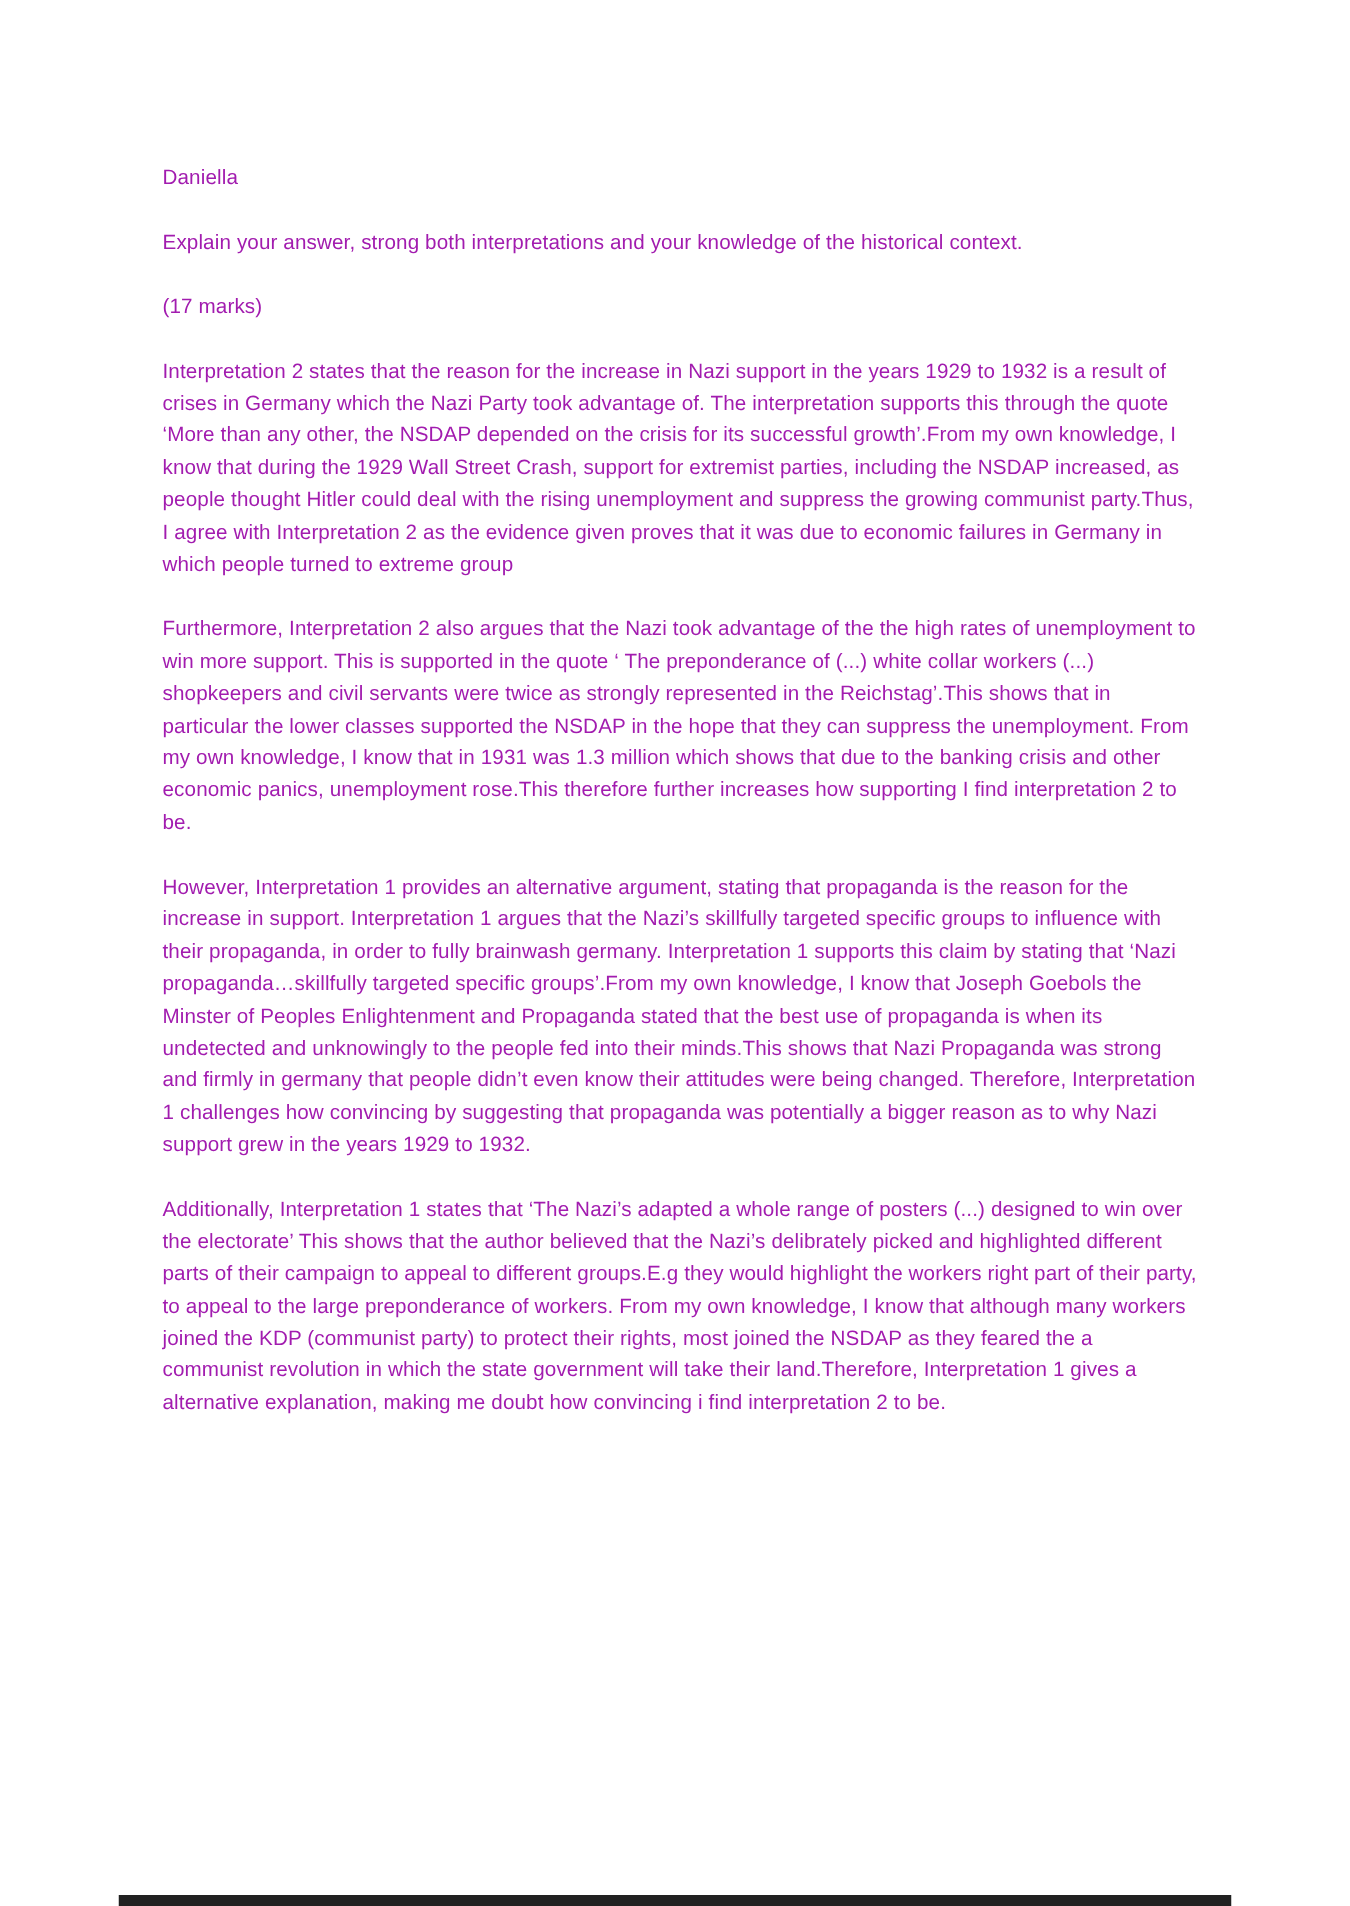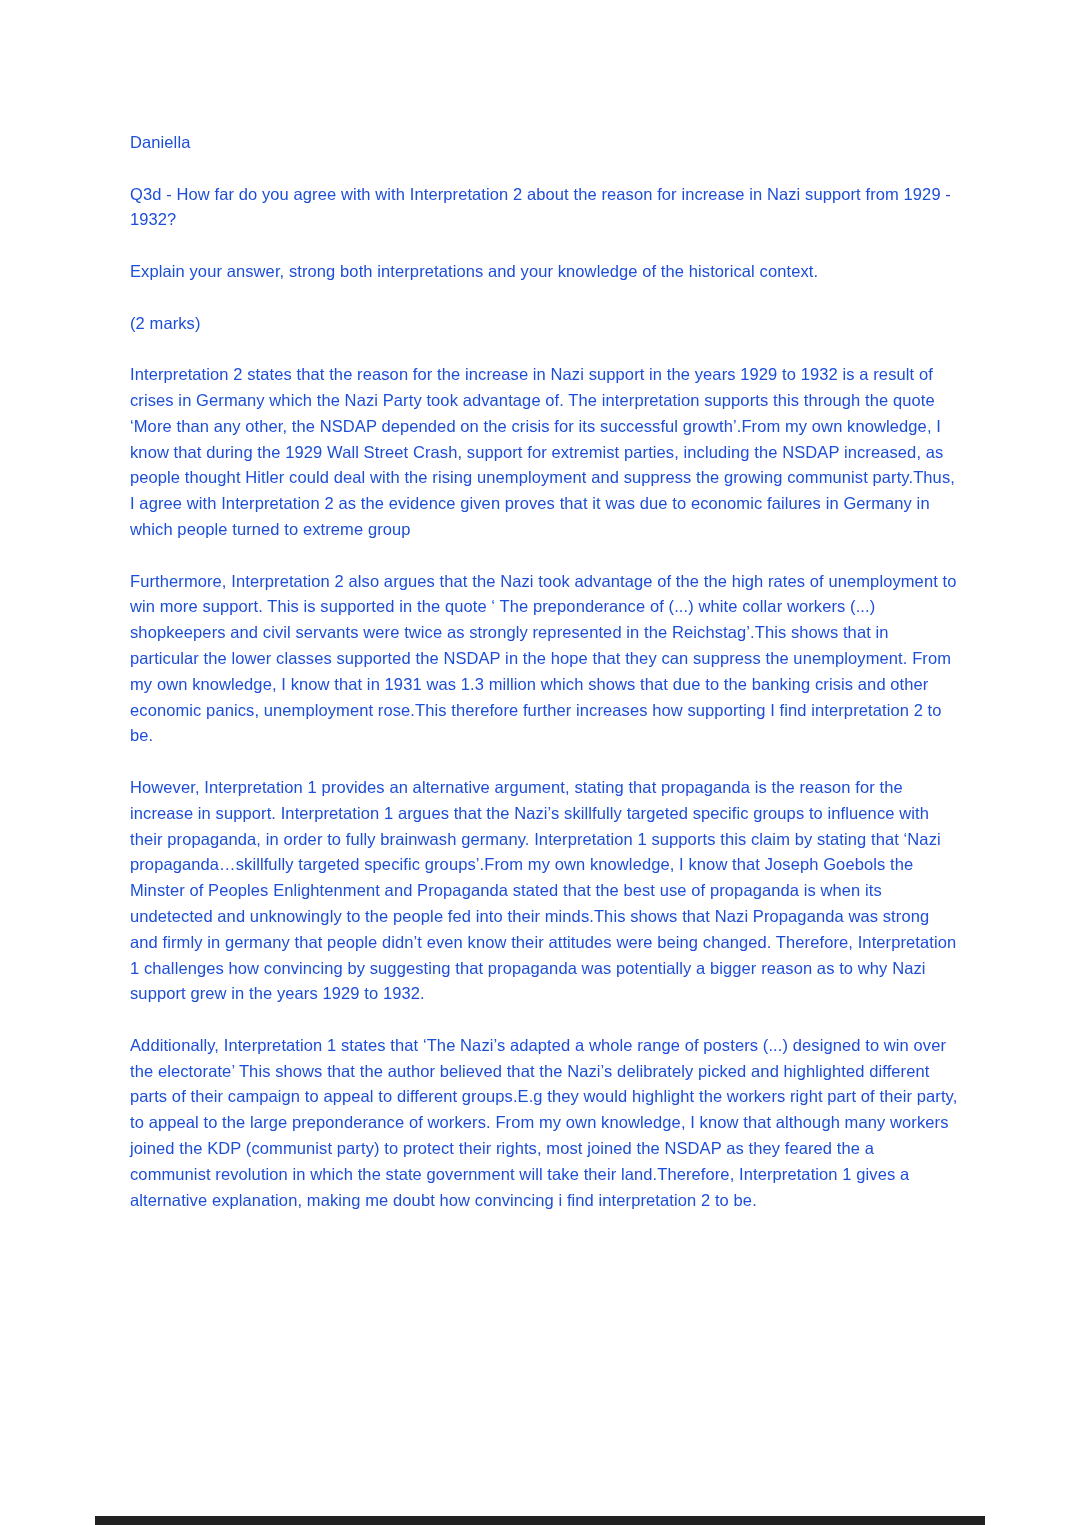--- a/index.html
+++ b/index.html
@@ -18,21 +18,21 @@
     position: absolute;
     top: 0;
     left: 0;
     width: 1080px;
     height: 1517px;
     background: #ffffff;
     box-sizing: border-box;
     padding: 130px 128px 0 130px;
   }
   .doc-text {
-    color: #1d4ed8;
+    color: #a21caf;
     font-size: 16.5px;
     line-height: 25.8px;
     letter-spacing: 0.1px;
     width: 828px;
   }
   .doc-text p {
     margin: 0 0 25.8px 0;
     padding: 0;
   }
   .page-gap {
@@ -43,23 +43,22 @@
     height: 9px;
     background: #212121;
   }
 </style>
 </head>
 <body>
 
 <div class="page">
   <div class="doc-text">
     <p>Daniella</p>
-    <p>Q3d - How far do you agree with with Interpretation 2 about the reason for increase in Nazi support from 1929 - 1932?</p>
     <p>Explain your answer, strong both interpretations and your knowledge of the historical context.</p>
-    <p>(2 marks)</p>
+    <p>(17 marks)</p>
     <p>Interpretation 2 states that the reason for the increase in Nazi support in the years 1929 to 1932 is a result of crises in Germany which the Nazi Party took advantage of. The interpretation supports this through the quote ‘More than any other, the NSDAP depended on the crisis for its successful growth’.From my own knowledge, I know that during the 1929 Wall Street Crash, support for extremist parties, including the NSDAP increased, as people thought Hitler could deal with the rising unemployment and suppress the growing communist party.Thus, I agree with Interpretation 2 as the evidence given proves that it was due to economic failures in Germany in which people turned to extreme group</p>
     <p>Furthermore, Interpretation 2 also argues that the Nazi took advantage of the the high rates of unemployment to win more support. This is supported in the quote ‘ The preponderance of (...) white collar workers (...) shopkeepers and civil servants were twice as strongly represented in the Reichstag’.This shows that in particular the lower classes supported the NSDAP in the hope that they can suppress the unemployment. From my own knowledge, I know that in 1931 was 1.3 million which shows that due to the banking crisis and other economic panics, unemployment rose.This therefore further increases how supporting I find interpretation 2 to be.</p>
     <p>However, Interpretation 1 provides an alternative argument, stating that propaganda is the reason for the increase in support. Interpretation 1 argues that the Nazi’s skillfully targeted specific groups to influence with their propaganda, in order to fully brainwash germany. Interpretation 1 supports this claim by stating that ‘Nazi propaganda…skillfully targeted specific groups’.From my own knowledge, I know that Joseph Goebols the Minster of Peoples Enlightenment and Propaganda stated that the best use of propaganda is when its undetected and unknowingly to the people fed into their minds.This shows that Nazi Propaganda was strong and firmly in germany that people didn’t even know their attitudes were being changed. Therefore, Interpretation 1 challenges how convincing by suggesting that propaganda was potentially a bigger reason as to why Nazi support grew in the years 1929 to 1932.</p>
     <p>Additionally, Interpretation 1 states that ‘The Nazi’s adapted a whole range of posters (...) designed to win over the electorate’ This shows that the author believed that the Nazi’s delibrately picked and highlighted different parts of their campaign to appeal to different groups.E.g they would highlight the workers right part of their party, to appeal to the large preponderance of workers. From my own knowledge, I know that although many workers joined the KDP (communist party) to protect their rights, most joined the NSDAP as they feared the a communist revolution in which the state government will take their land.Therefore, Interpretation 1 gives a alternative explanation, making me doubt how convincing i find interpretation 2 to be.</p>
   </div>
 </div>
 
 <div class="page-gap"></div>
 
 </body></html>

